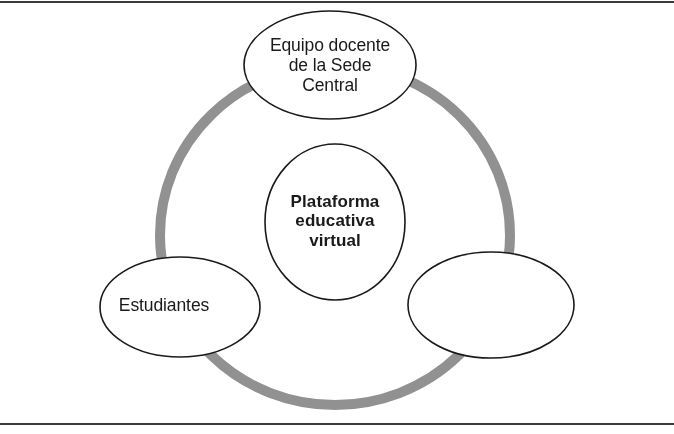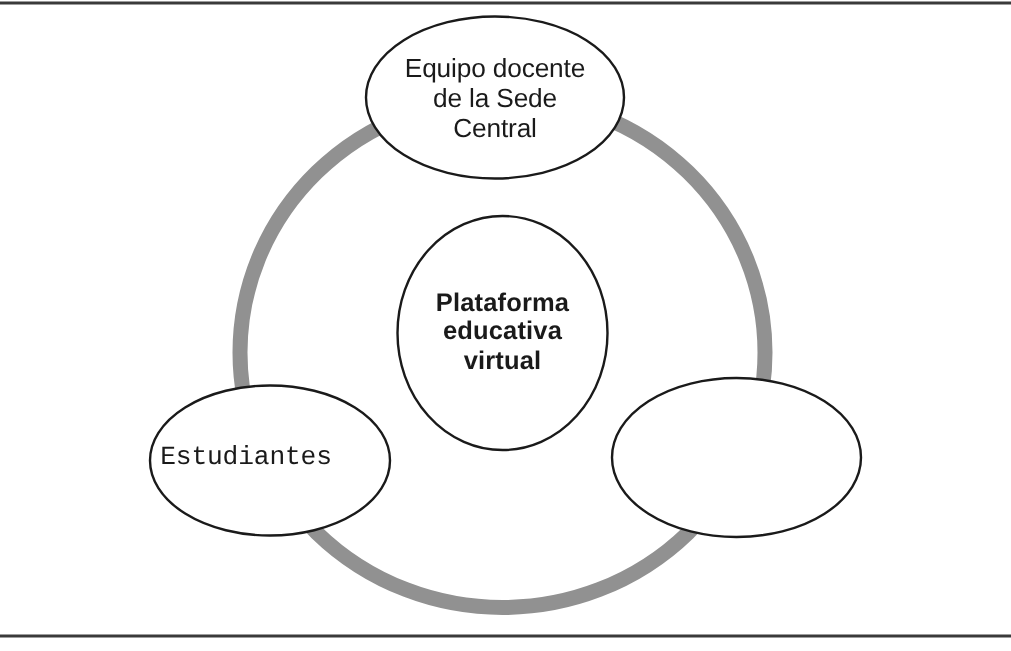--- a/index.html
+++ b/index.html
@@ -47,21 +47,21 @@
     font-size: 17.5px;
     font-weight: 400;
   }
   .node-label.center {
     font-size: 17px;
     font-weight: 700;
     letter-spacing: 0.1px;
   }
   #label-top       { left: 244px; top: 36px;  width: 172px; }
   #label-center    { left: 265px; top: 192px; width: 140px; }
-  #label-left      { left: 100px; top: 296px; width: 128px; font-family: Liberation Mono, monospace; }
+  #label-left      { left: 100px; top: 296px; width: 128px; }
   #label-right     { left: 408px; top: 259px; width: 166px; }
 </style>
 </head>
 <body>
 
 <div id="figure-root">
 
   <div class="frame-rule top"></div>
 
   <svg id="diagram-canvas" viewBox="0 0 674 434">

